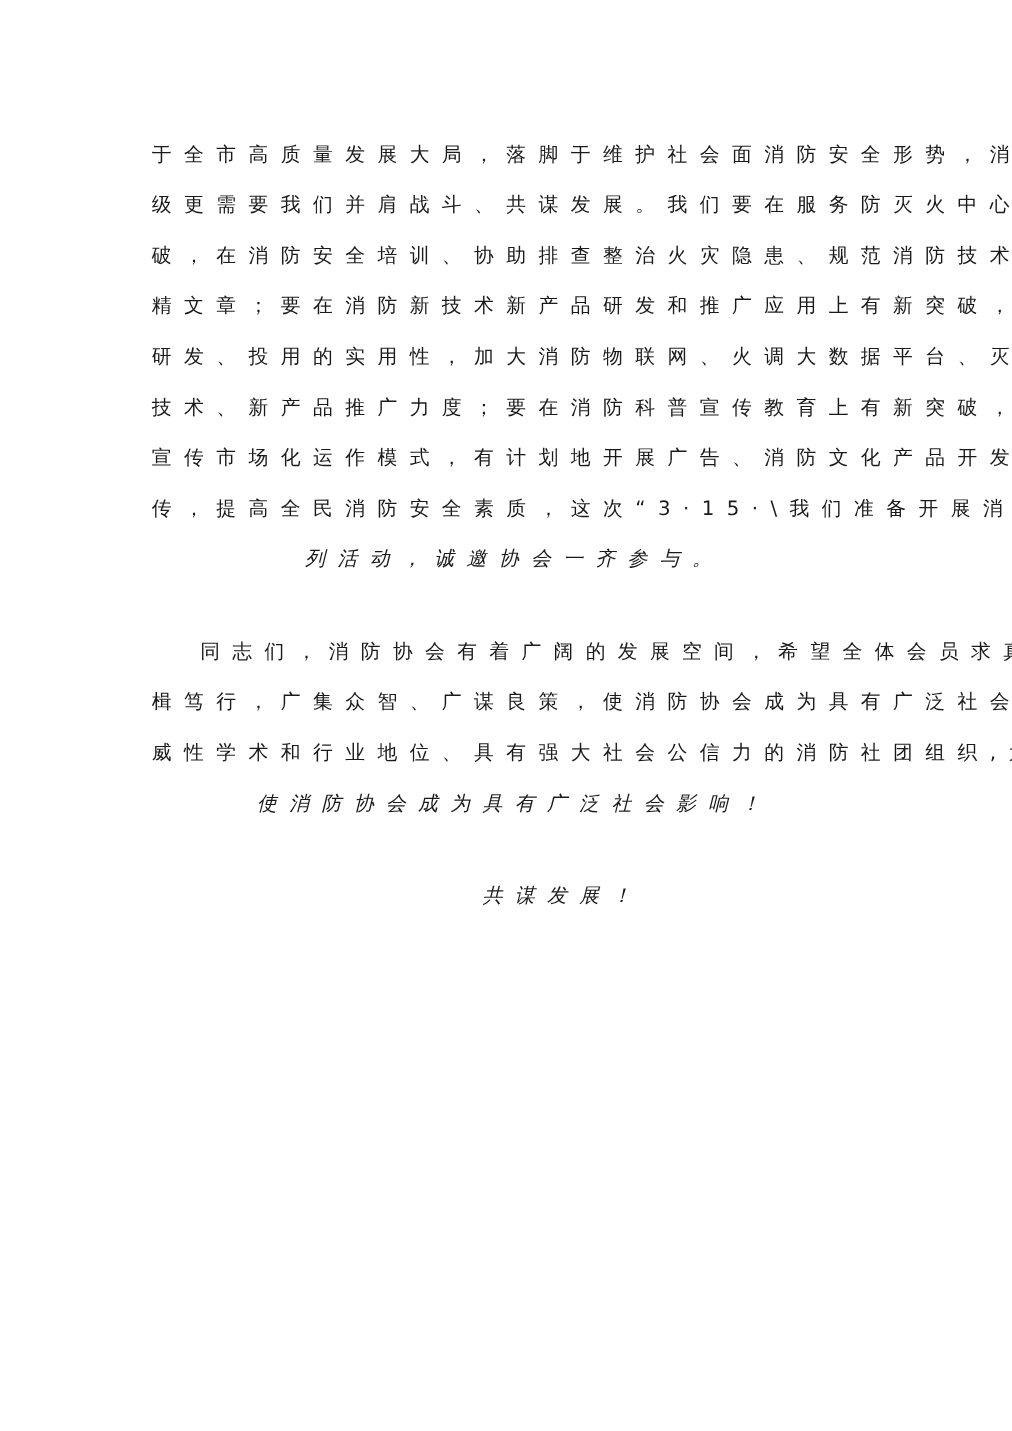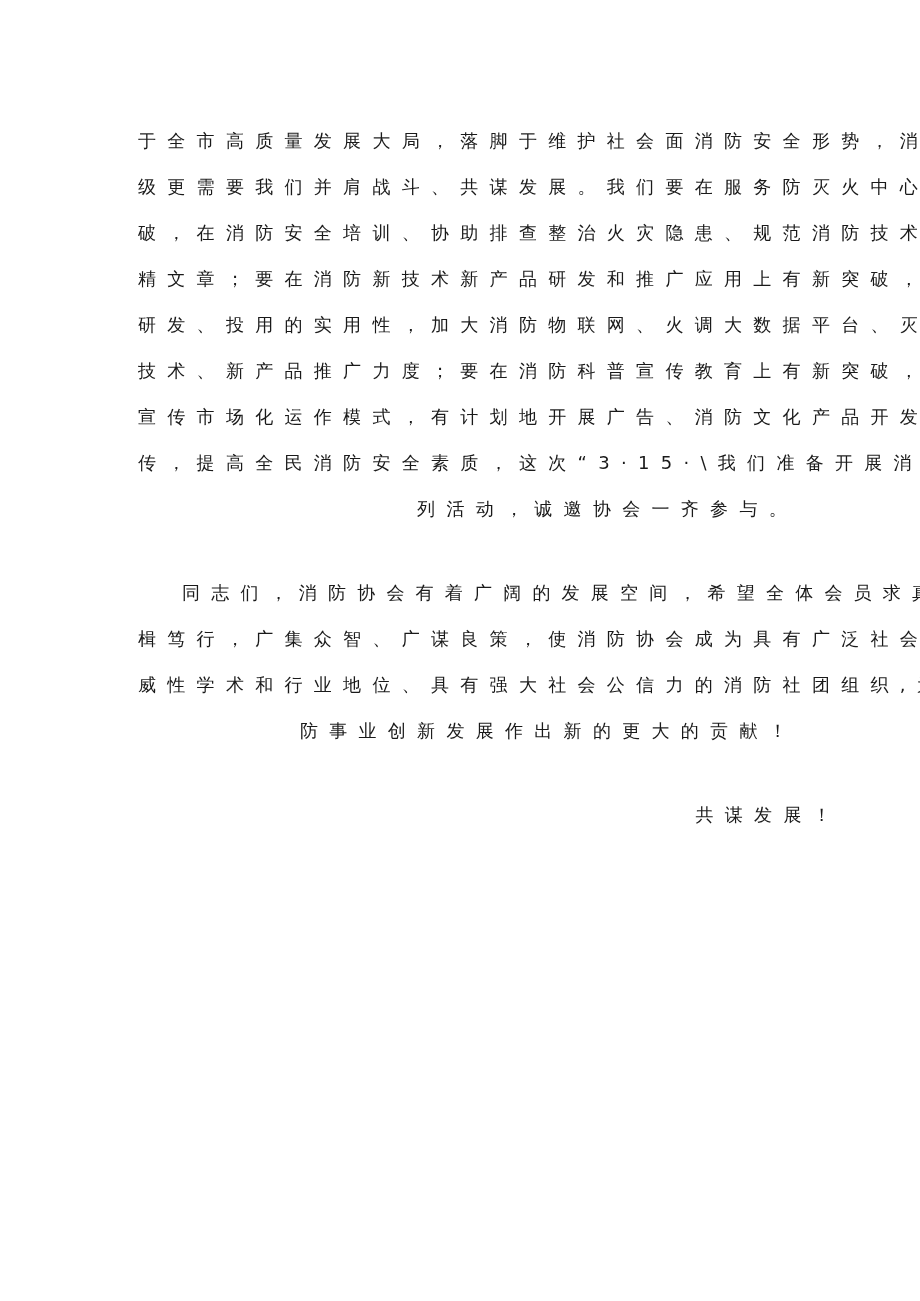--- a/index.html
+++ b/index.html
@@ -30,21 +30,22 @@
       height: 24px;
       font-size: 18px;
       line-height: 24px;
       white-space: nowrap;
       letter-spacing: 11.3px;
     }
     .line.indent {
       left: 182px;
     }
     .line.last {
-      text-align: right;
+      text-align: center;
+      font-style: italic;
     }
   </style>
 </head>
 <body>
 
 <div class="page">
 
   <div>
     <div class="line" style="top:129px">于全市高质量发展大局，落脚于维护社会面消防安全形势，消防事业转型升</div>
     <div class="line" style="top:175px">级更需要我们并肩战斗、共谋发展。我们要在服务防灭火中心工作上有新突</div>
@@ -54,20 +55,20 @@
     <div class="line" style="top:359px">技术、新产品推广力度；要在消防科普宣传教育上有新突破，积极探索消防</div>
     <div class="line" style="top:405px">宣传市场化运作模式，有计划地开展广告、消防文化产品开发、消防公益宣</div>
     <div class="line" style="top:451px">传，提高全民消防安全素质，这次“3·15·\我们准备开展消防产品整治的系</div>
     <div class="line last" style="top:497px">列活动，诚邀协会一齐参与。</div>
   </div>
 
   <div>
     <div class="line indent" style="top:581px; letter-spacing:11.2px">同志们，消防协会有着广阔的发展空间，希望全体会员求真务实、奋</div>
     <div class="line" style="top:627px">楫笃行，广集众智、广谋良策，使消防协会成为具有广泛社会影响、具有权</div>
     <div class="line" style="top:673px">威性学术和行业地位、具有强大社会公信力的消防社团组织,为推动我市消</div>
-    <div class="line last" style="top:719px">防事业创新发展作出新的更大的贡献！</div>
+    <div class="line last" style="top:719px">使消防协会成为具有广泛社会影响！</div>
   </div>
 
   <div>
     <div class="line indent last" style="top:803px">共谋发展！</div>
   </div>
 
 </div>
 
 </body></html>

